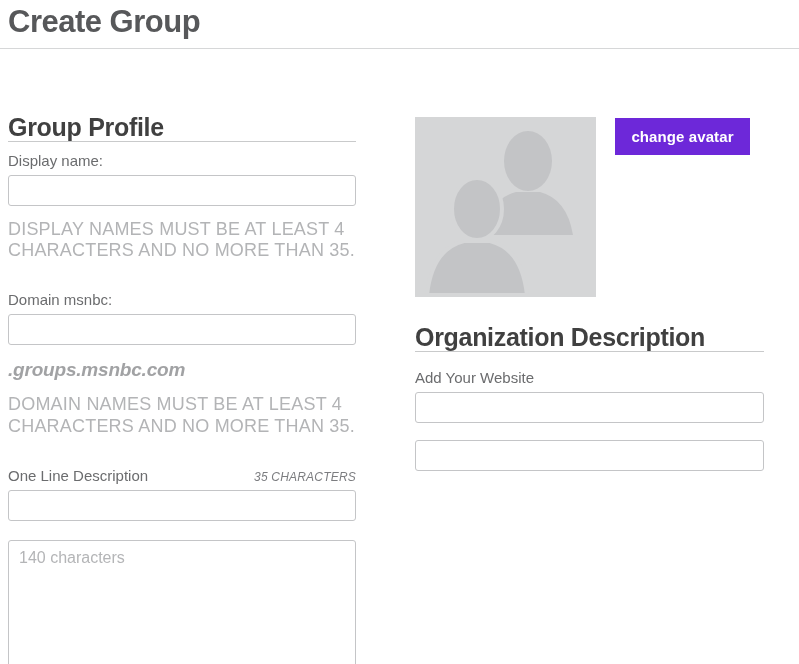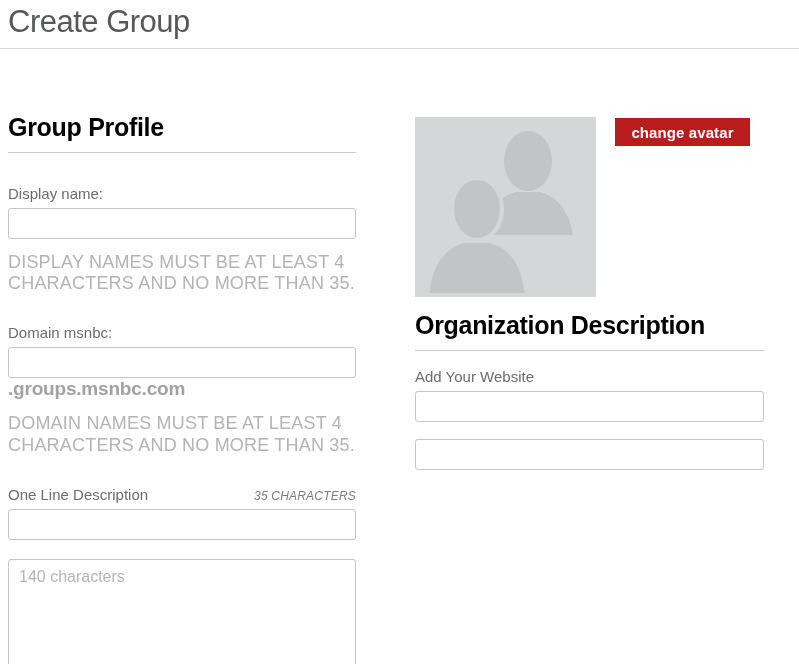--- a/index.html
+++ b/index.html
@@ -6,36 +6,36 @@
   html, body { margin: 0; padding: 0; background: #ffffff; }
   body {
     font-family: "Liberation Sans", sans-serif;
     width: 799px; height: 664px;
     color: #6b6c6e;
   }
   .page { position: relative; width: 799px; height: 664px; background: #fff; overflow: hidden; }
 
   .page-title {
     position: absolute; left: 8px; top: 4px;
-    font-size: 31px; font-weight: normal; color: #57585a;
+    font-size: 31px; font-weight: bold; color: #57585a;
     letter-spacing: -0.5px;
     text-align: center;
   }
   .title-rule {
     position: absolute; left: 0; top: 48px; width: 799px; height: 0;
     border-top: 1px solid #d6d7d8;
   }
 
   .col-left  { position: absolute; left: 8px;  top: 113px; width: 348px; }
   .col-right { position: absolute; left: 415px; top: 117px; width: 349px; }
 
   h2.section-heading {
     margin: 0; font-size: 25px; line-height: 28px;
-    font-weight: bold; color: #000000; letter-spacing: -0.3px;
-    padding-bottom: 11px; border-bottom: 1px solid #c9cacb;
+    font-weight: bold; color: #404040; letter-spacing: -0.3px;
+    padding-bottom: 0; border-bottom: 1px solid #c9cacb;
   }
 
   .field-label-row {
     display: flex; justify-content: space-between; align-items: baseline;
     font-size: 15px; color: #6b6c6e;
   }
   .field-counter { font-size: 12px; color: #7c7d80; letter-spacing: 0.2px; font-style: italic; }
 
   input[type="text"] {
     display: block; width: 100%; height: 31px;
@@ -51,41 +51,42 @@
     font-family: "Liberation Sans", sans-serif; font-size: 16px; color: #555;
     padding: 8px 10px; outline: none; resize: both;
   }
   ::placeholder { color: #b4b5b7; opacity: 1; }
 
   .hint {
     margin-top: 13px; font-size: 18px; line-height: 1.18;
     color: #b3b4b6; letter-spacing: 0.2px;
   }
   .domain-suffix {
-    margin-top: 0; font-size: 19px; font-weight: bold; color: #a1a2a4;
+    margin-top: 14px; font-size: 19px; font-weight: bold; color: #a1a2a4;
     letter-spacing: -0.2px;
+    font-style: italic;
   }
 
-  .mt-14 { margin-top: 32px; }
+  .mt-14 { margin-top: 10px; }
   .mt-30 { margin-top: 30px; }
   .mt-19 { margin-top: 19px; }
 
   .avatar-row { display: flex; align-items: flex-start; }
   .avatar-box { width: 181px; height: 180px; flex: 0 0 auto; }
   .change-avatar-btn {
     margin-left: 19px; margin-top: 1px;
-    width: 135px; height: 28px;
-    background: #b91c1c; color: #ffffff;
+    width: 135px; height: 37px;
+    background: #6d28d9; color: #ffffff;
     border: none; border-radius: 0;
     font-family: "Liberation Sans", sans-serif;
     font-size: 15px; font-weight: bold; letter-spacing: 0.1px;
     cursor: pointer; display: flex; align-items: center; justify-content: center;
   }
 
-  .org-heading-wrap { margin-top: 14px; }
+  .org-heading-wrap { margin-top: 26px; }
   .col-right .field { margin-top: 17px; }
 </style>
 </head>
 <body>
 
 <div class="page">
 
   <div class="page-title">Create Group</div>
   <div class="title-rule"></div>
 

